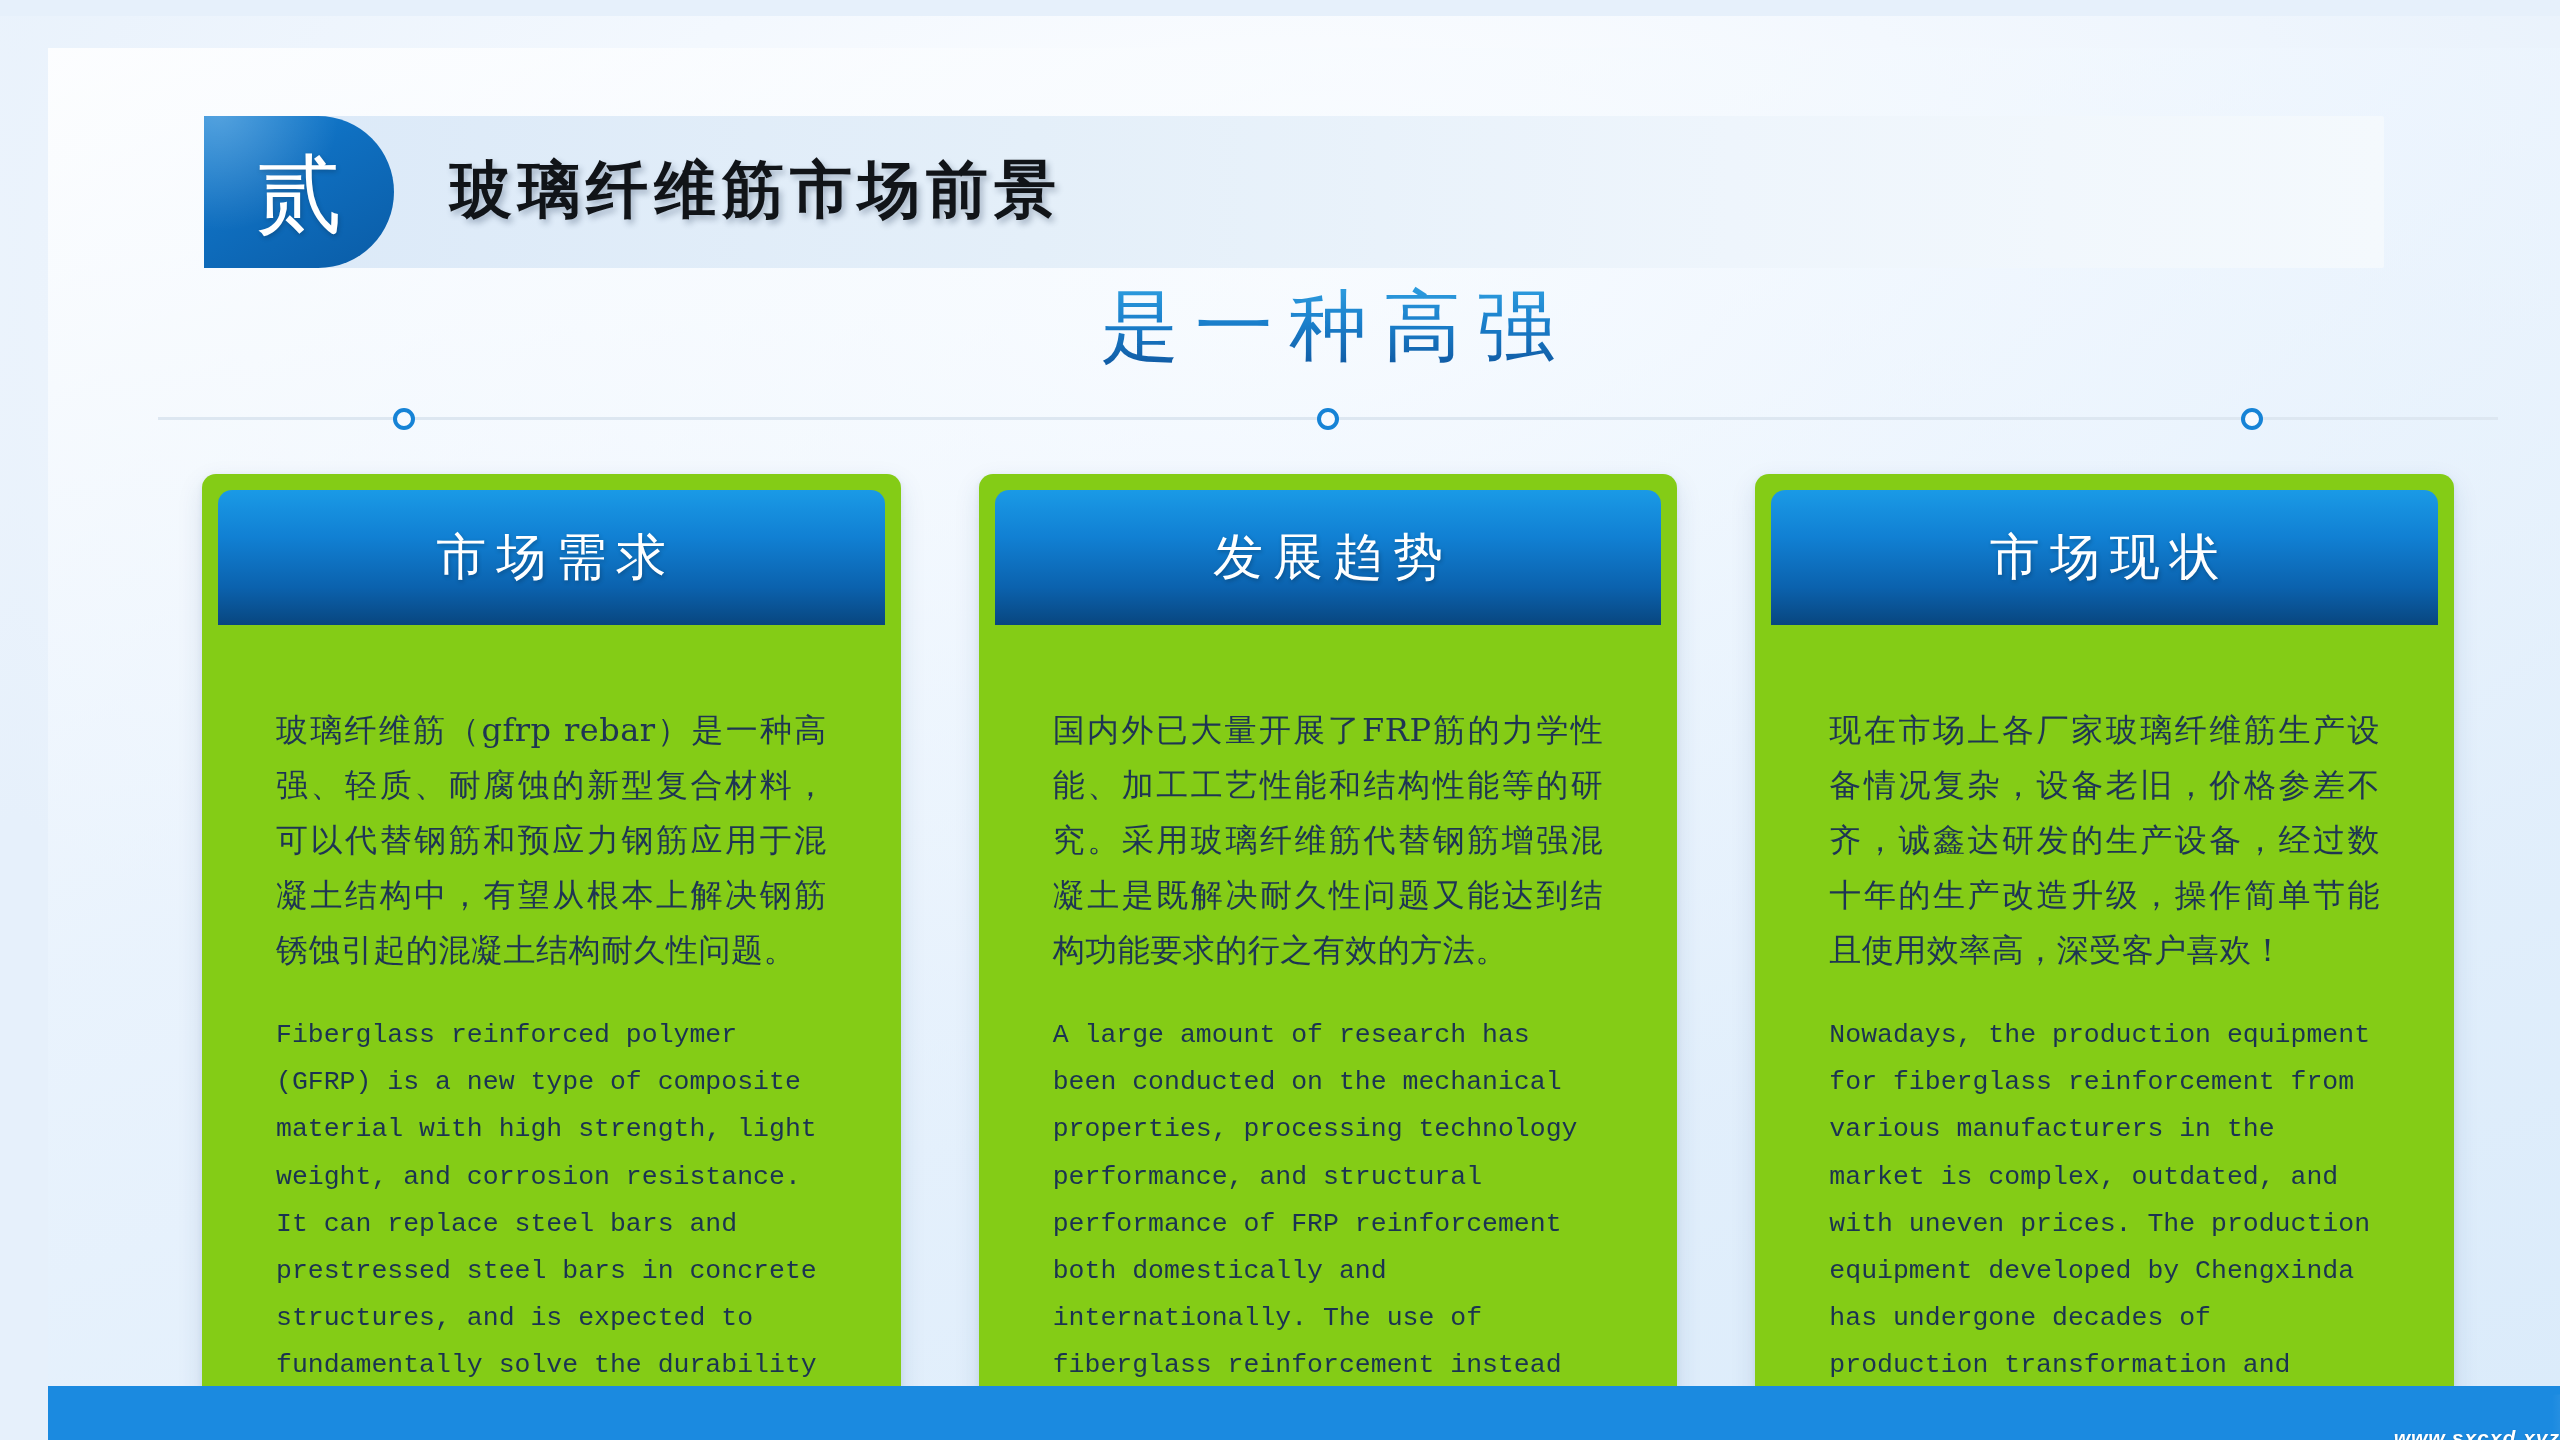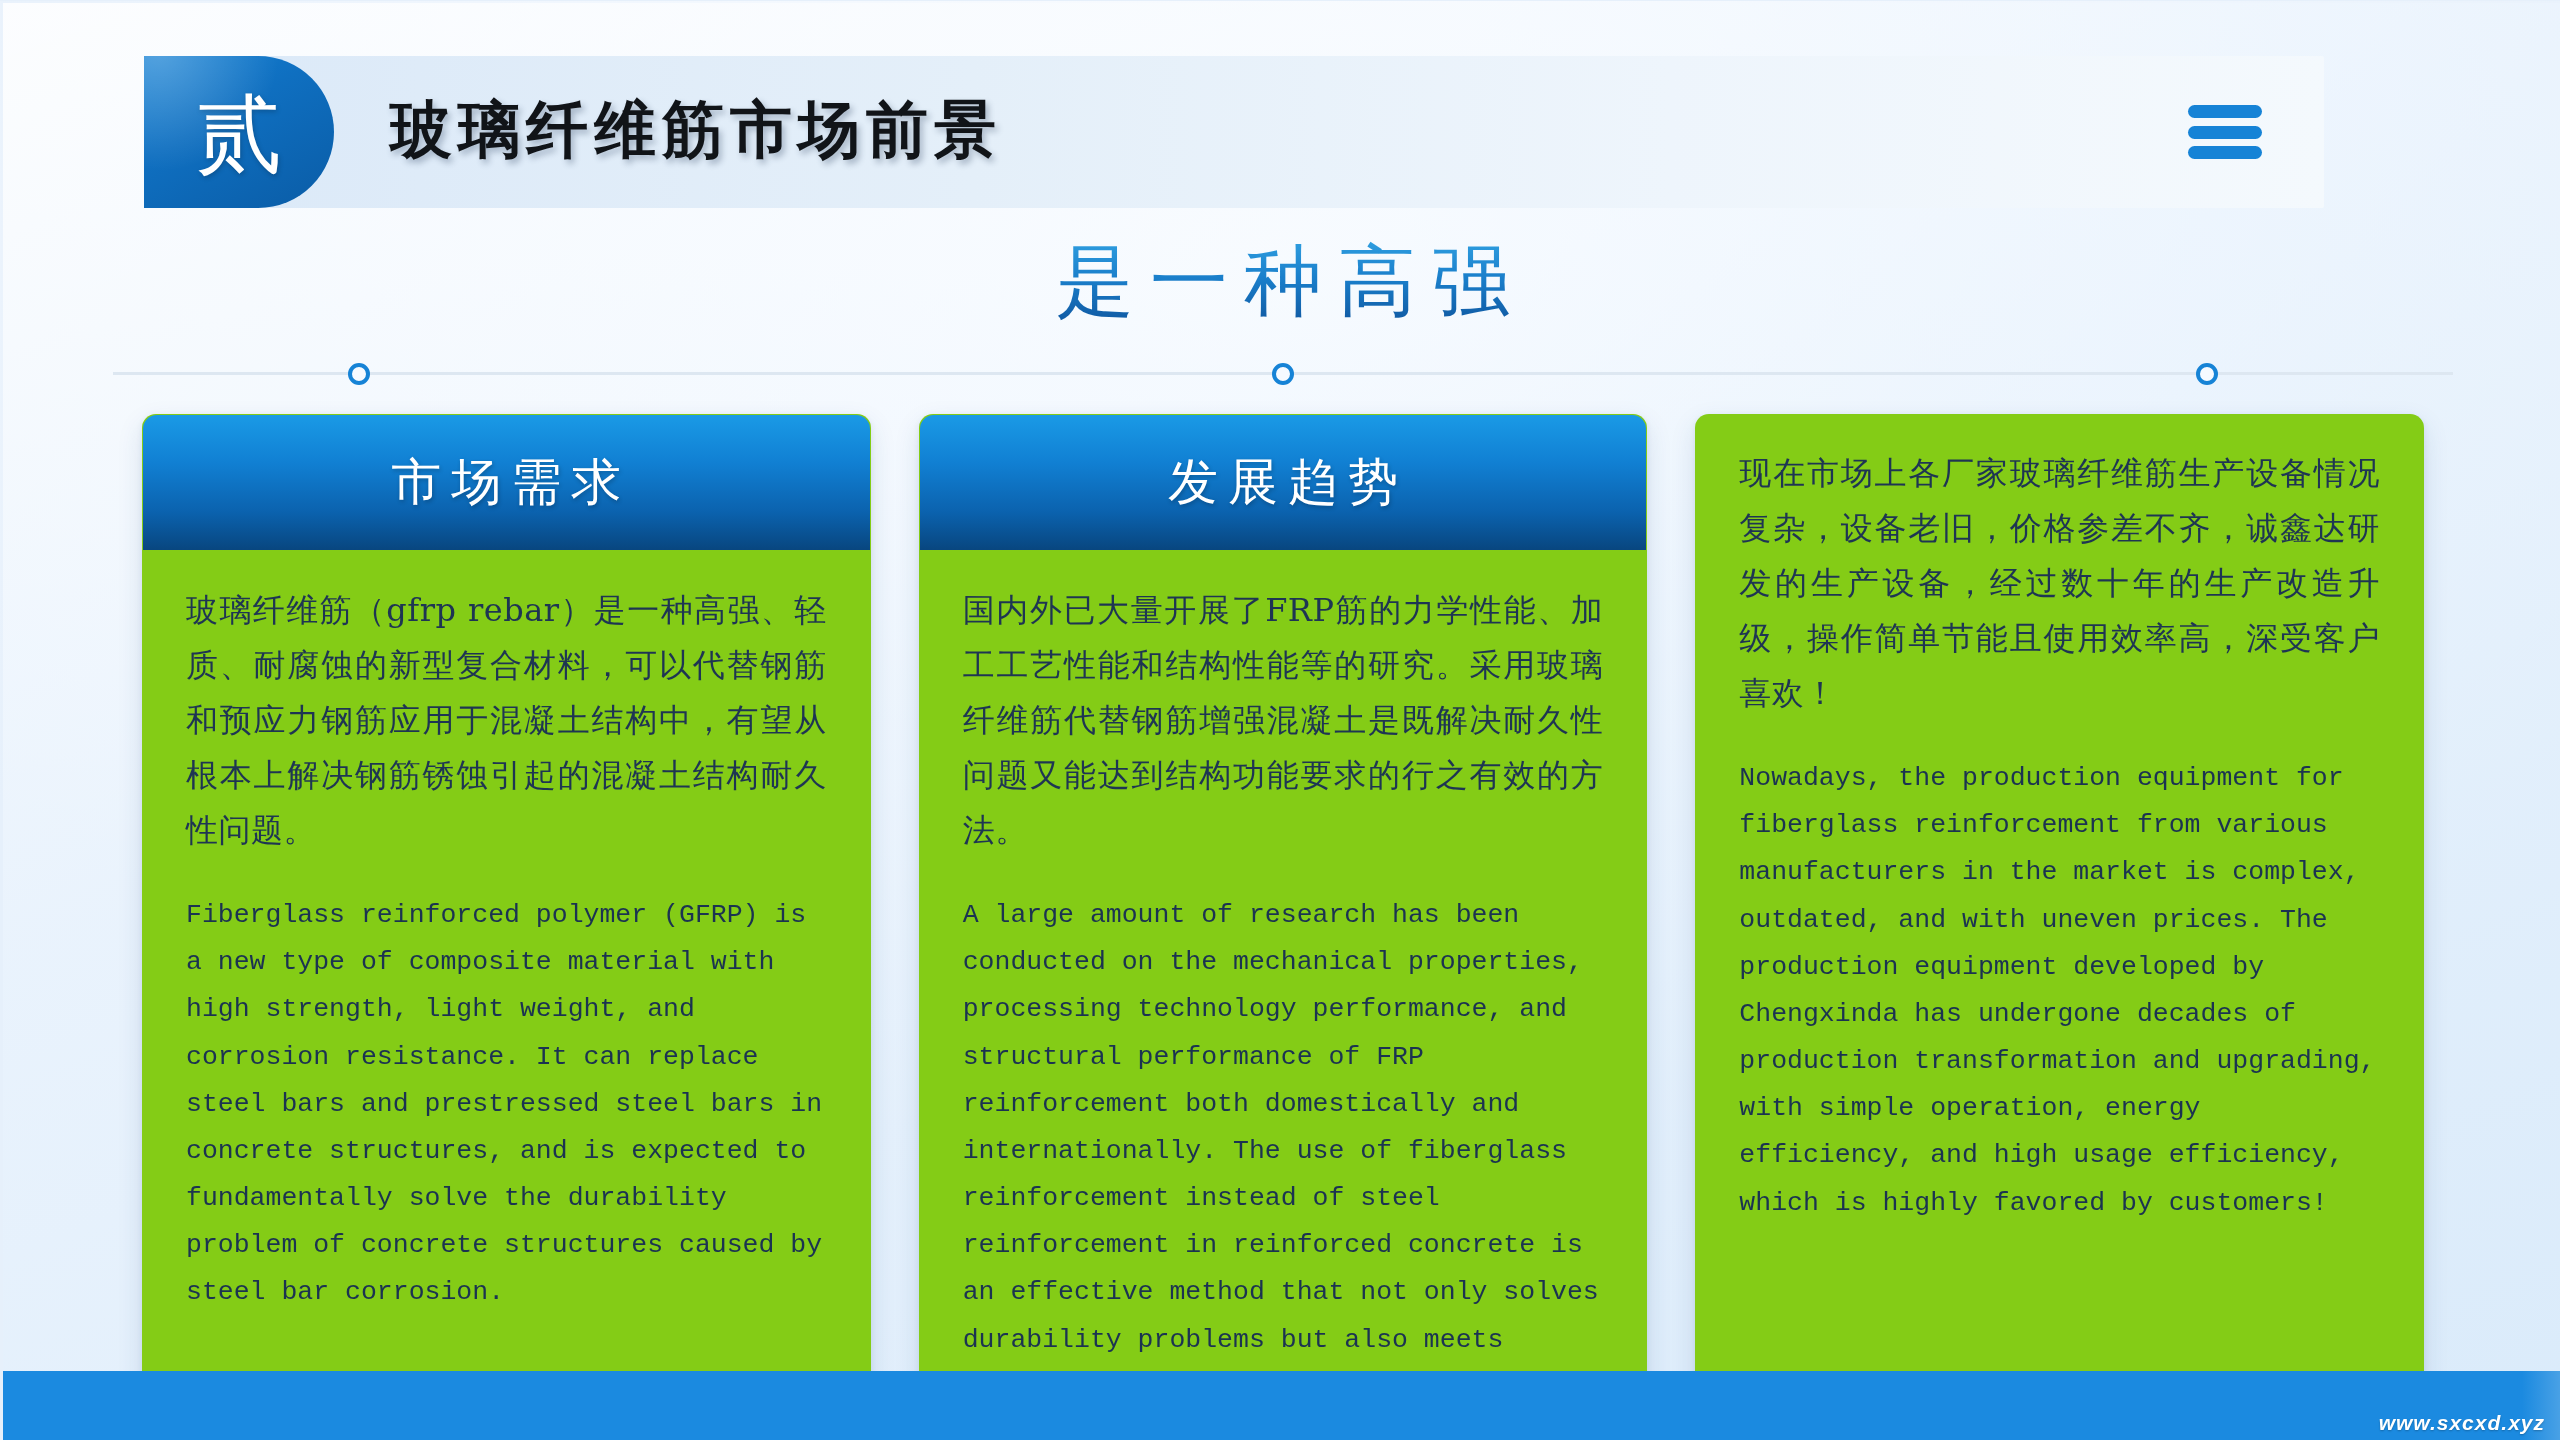--- a/index.html
+++ b/index.html
@@ -1,16 +1,16 @@
 <!DOCTYPE html>
 <html lang="zh"><head>
 <meta charset="utf-8">
 <title>GFRP REBAR PROSPECT</title>
 <style>
-  * { box-sizing: border-box; margin: 1px; padding: 0; }
+  * { box-sizing: border-box; margin: 16px; padding: 0; }
 
   html, body {
     width: 2560px;
     height: 1440px;
     overflow: hidden;
   }
 
   body {
     font-family: "Liberation Sans", "DejaVu Sans", sans-serif;
     background:
@@ -318,20 +318,23 @@
     <div class="card-head">
       <span class="card-head-text">发展趋势</span>
     </div>
     <div class="card-body">
       <p class="para-zh">国内外已大量开展了FRP筋的力学性能、加工工艺性能和结构性能等的研究。采用玻璃纤维筋代替钢筋增强混凝土是既解决耐久性问题又能达到结构功能要求的行之有效的方法。</p>
       <p class="para-en">A large amount of research has been conducted on the mechanical properties, processing technology performance, and structural performance of FRP reinforcement both domestically and internationally. The use of fiberglass reinforcement instead of steel reinforcement in reinforced concrete is an effective method that not only solves durability problems but also meets structural functional requirements.</p>
     </div>
   </div>
 
   <div class="card">
+    <div class="card-head">
+      <span class="card-head-text">市场现状</span>
+    </div>
     <div class="card-body">
       <p class="para-zh">现在市场上各厂家玻璃纤维筋生产设备情况复杂，设备老旧，价格参差不齐，诚鑫达研发的生产设备，经过数十年的生产改造升级，操作简单节能且使用效率高，深受客户喜欢！</p>
       <p class="para-en">Nowadays, the production equipment for fiberglass reinforcement from various manufacturers in the market is complex, outdated, and with uneven prices. The production equipment developed by Chengxinda has undergone decades of production transformation and upgrading, with simple operation, energy efficiency, and high usage efficiency, which is highly favored by customers!</p>
     </div>
   </div>
 
 </div>
 
 <div class="footer">
   <div class="footer-cap"></div>

